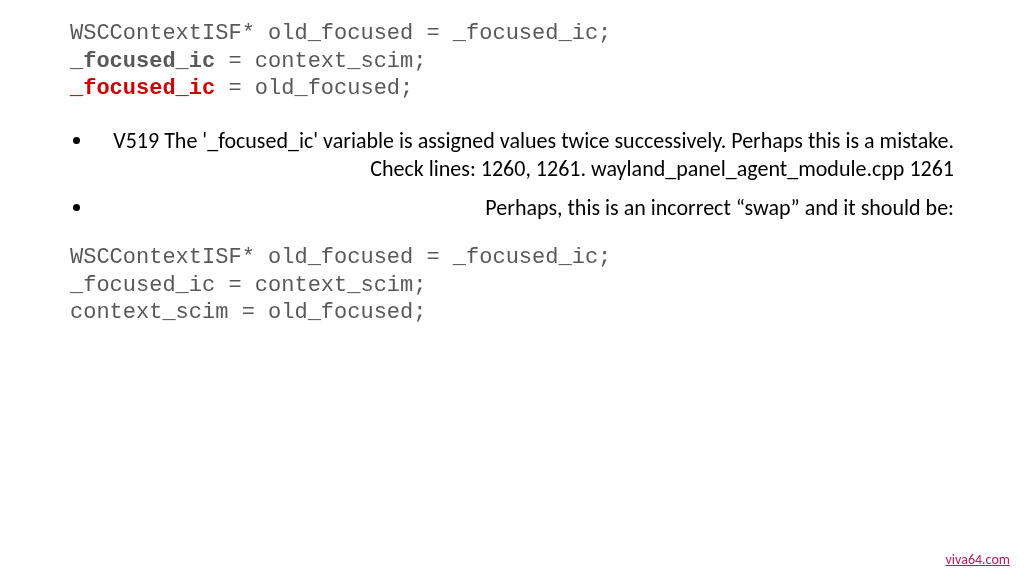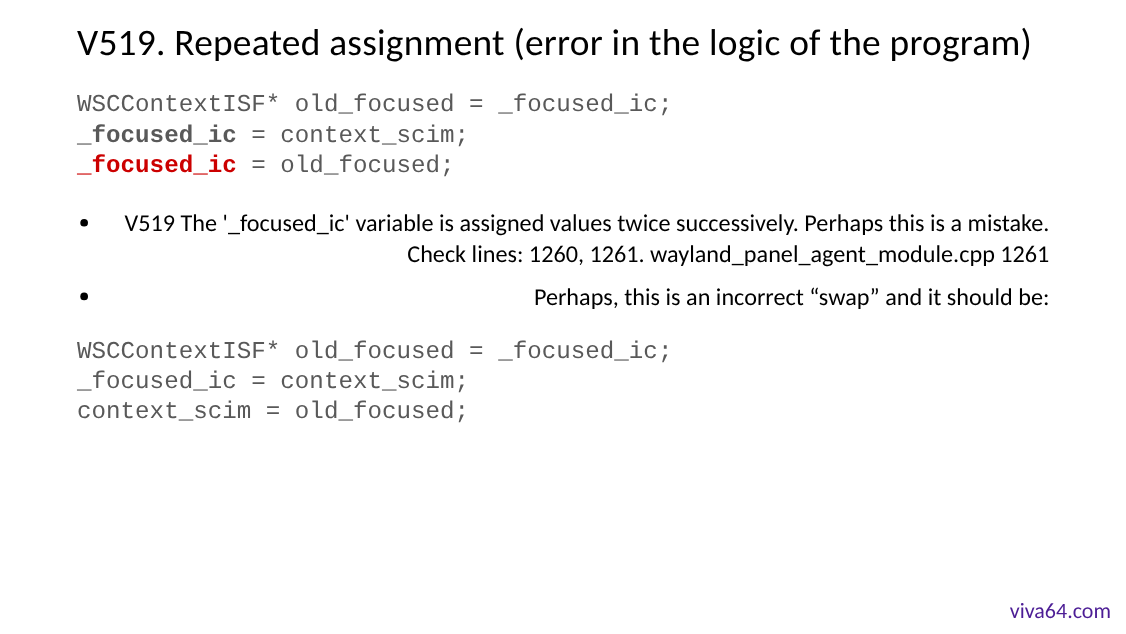--- a/index.html
+++ b/index.html
@@ -51,31 +51,31 @@
     font-family: "Courier New", Courier, monospace;
     font-size: 22px;
     line-height: 1.25;
     color: #595959;
     white-space: pre;
   }
   .footer-link {
     position: absolute;
     right: 14px;
     bottom: 8px;
-    font-size: 20px;
-    color: #4c1d95;
+    font-size: 14px;
+    color: #be185d;
+    text-decoration: underline;
     cursor: pointer;
   }
 </style>
 </head>
 <body>
 
 <div class="slide">
 
-  <h1 class="title">V519. Repeated assignment (error in the logic of the program)</h1>
 
   <div class="code"><span>WSCContextISF* old_focused = _focused_ic;</span>
 <span class="bold">_focused_ic</span><span> = context_scim;</span>
 <span class="red">_focused_ic</span><span> = old_focused;</span></div>
 
   <ul class="bullets">
     <li><span>V519 The '_focused_ic' variable is assigned values twice successively. Perhaps this is a mistake. Check lines: 1260, 1261. wayland_panel_agent_module.cpp 1261</span></li>
     <li><span>Perhaps, this is an incorrect “swap” and it should be:</span></li>
   </ul>
 

